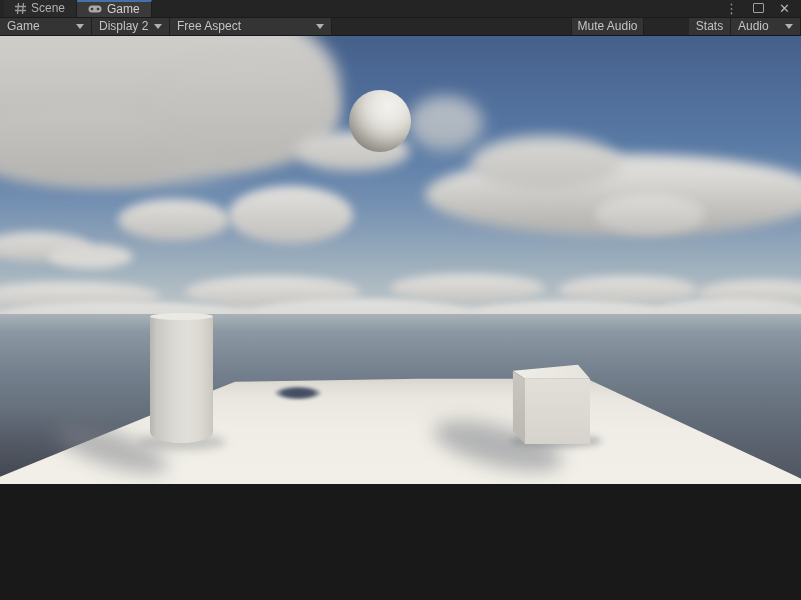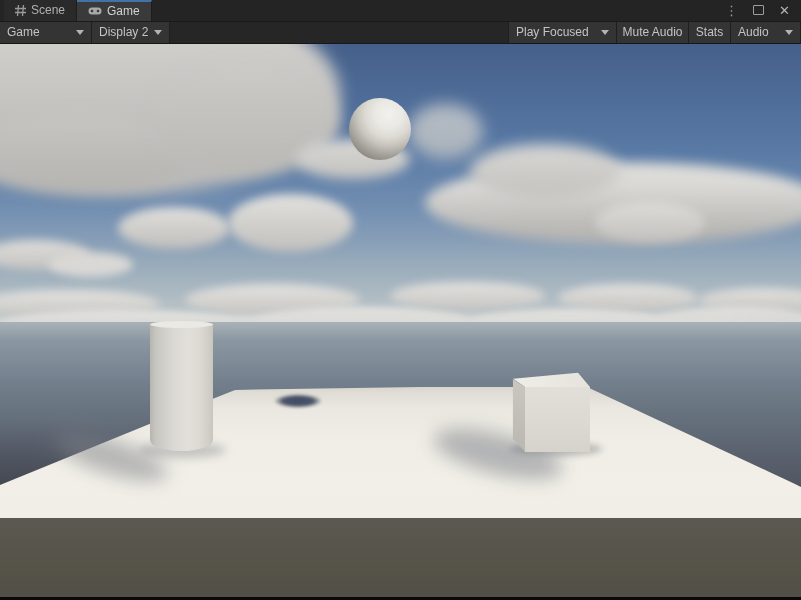--- a/index.html
+++ b/index.html
@@ -1,17 +1,17 @@
 <!DOCTYPE html>
 <html><head>
 <meta charset="utf-8">
 <style>
   html,body{margin:0;padding:0;background:#191919;}
   body{width:801px;height:600px;overflow:hidden;font-family:"Liberation Sans",sans-serif;-webkit-font-smoothing:antialiased;}
-  .window{width:801px;height:600px;background:#242424;display:flex;flex-direction:column;}
+  .window{width:801px;height:484px;background:#242424;display:flex;flex-direction:column;}
 
   
   .tabbar{height:21px;background:#242424;display:flex;align-items:stretch;border-bottom:1px solid #1a1a1a;}
   .tabbar .lead{width:4px;}
   .tab{display:flex;align-items:center;gap:5px;padding:0 11px;font-size:12px;color:#b0b0b0;background:#2a2a2a;border-right:1px solid #1d1d1d;cursor:default;}
   .tab.active{background:#3a3a3a;color:#d2d2d2;border-top:2px solid #4472a8;padding-top:0;}
   .tab .ticon{display:block;}
   .win-controls{margin-left:auto;display:flex;align-items:center;gap:15px;padding-right:11px;color:#9e9e9e;}
   .wc{font-size:12px;line-height:1;cursor:default;}
   .wc.menu{font-size:13px;letter-spacing:0;}
@@ -22,21 +22,21 @@
   .toolbar{height:21px;background:#262626;display:flex;align-items:stretch;font-size:12px;color:#c4c4c4;border-bottom:1px solid #171717;}
   .tb-btn{background:#343434;display:flex;align-items:center;padding:0 7px;border-right:1px solid #1f1f1f;white-space:nowrap;box-sizing:border-box;}
   .tb-btn.between{justify-content:space-between;}
   .tb-btn.center{justify-content:center;}
   .w-view{width:92px;}
   .w-display{width:78px;}
   .w-aspect{width:162px;}
   .w-scale{width:168px;gap:7px;}
   .w-play{width:108px;}
   .w-mute{width:72px;text-align:center;}
-  .w-stats{width:42px;}
+  .w-stats{width:42px;margin-left:45px;}
   .w-gizmos{width:70px;}
   .tb-spacer{flex:1;background:#262626;border-right:1px solid #1f1f1f;}
   .arrow{width:0;height:0;border-left:4px solid transparent;border-right:4px solid transparent;border-top:5px solid #b2b2b2;margin-left:6px;flex:none;}
   .slider-track{position:relative;width:62px;height:2px;background:#5c5c5c;border-radius:1px;flex:none;}
   .slider-knob{position:absolute;left:-1px;top:-5px;width:11px;height:11px;border-radius:50%;background:#a8a8a8;}
 
   
   .gameview{position:relative;width:801px;height:558px;overflow:hidden;background:#55524c;}
   .sky{position:absolute;left:0;top:0;width:801px;height:280px;
     background:linear-gradient(180deg,#45608a 0%,#4d6a96 16%,#597aa5 38%,#7490b2 60%,#9fb0bd 82%,#c2c9cb 100%);}
@@ -135,25 +135,25 @@
 
   <div class="toolbar">
     <div class="tb-btn between w-view">
       <span>Game</span>
       <span class="arrow"></span>
     </div>
     <div class="tb-btn between w-display">
       <span>Display 2</span>
       <span class="arrow"></span>
     </div>
+    <div class="tb-btn between w-aspect">
+      <span>Free Aspect</span>
+      <span class="arrow"></span>
+    </div>
     <div class="tb-spacer"></div>
-    <div class="tb-btn between w-play">
-      <span>Play Focused</span>
-      <span class="arrow"></span>
-    </div>
     <div class="tb-btn center w-mute">
       <span>Mute Audio</span>
     </div>
     <div class="tb-btn center w-stats">
       <span>Stats</span>
     </div>
     <div class="tb-btn between w-gizmos">
       <span>Audio</span>
       <span class="arrow"></span>
     </div>

